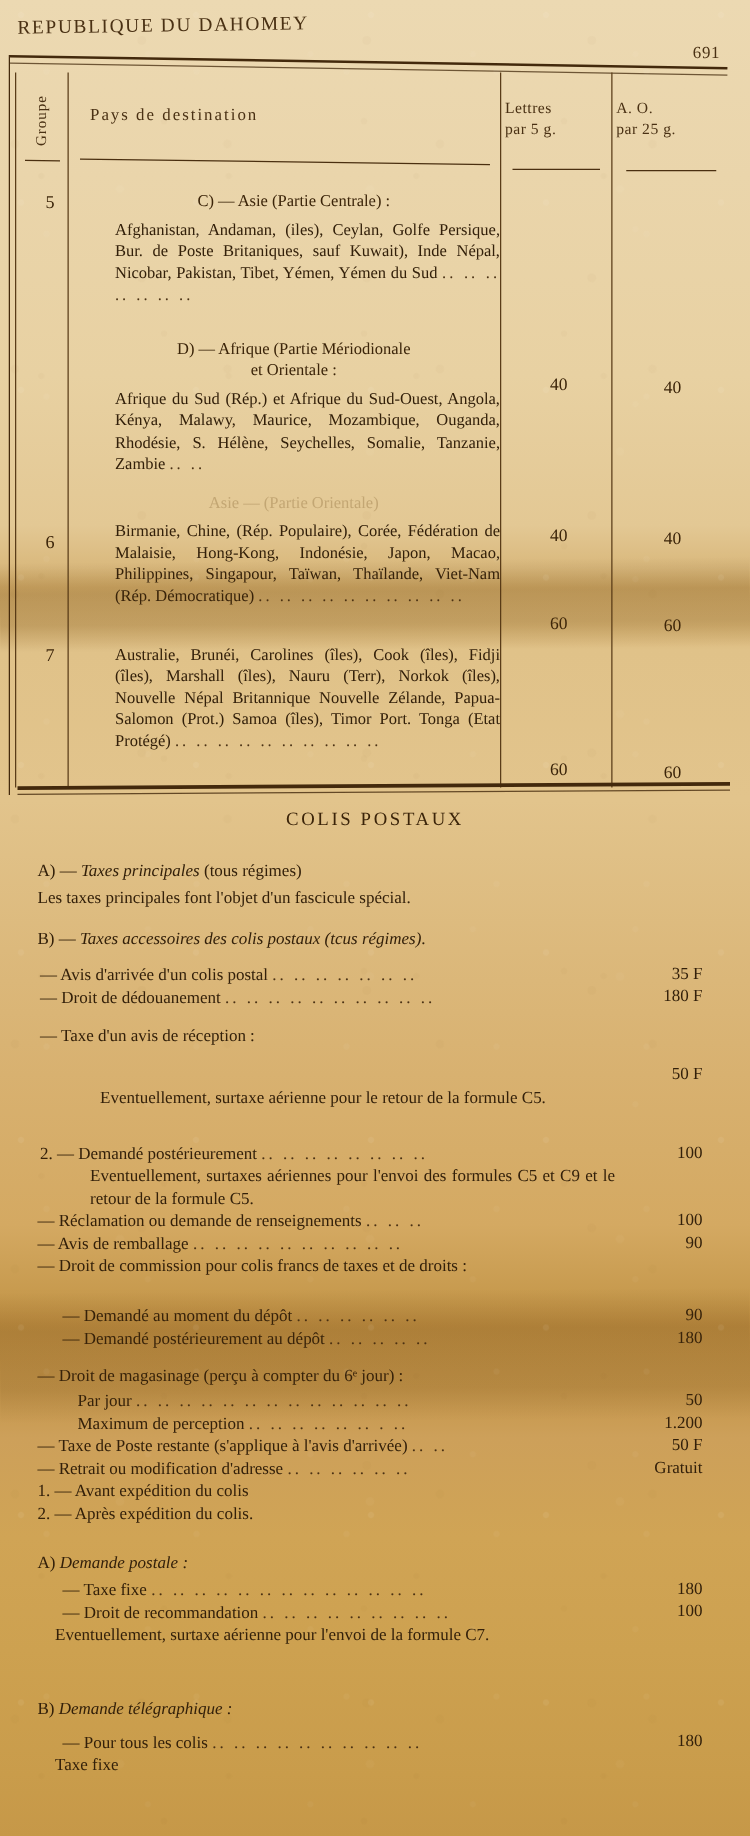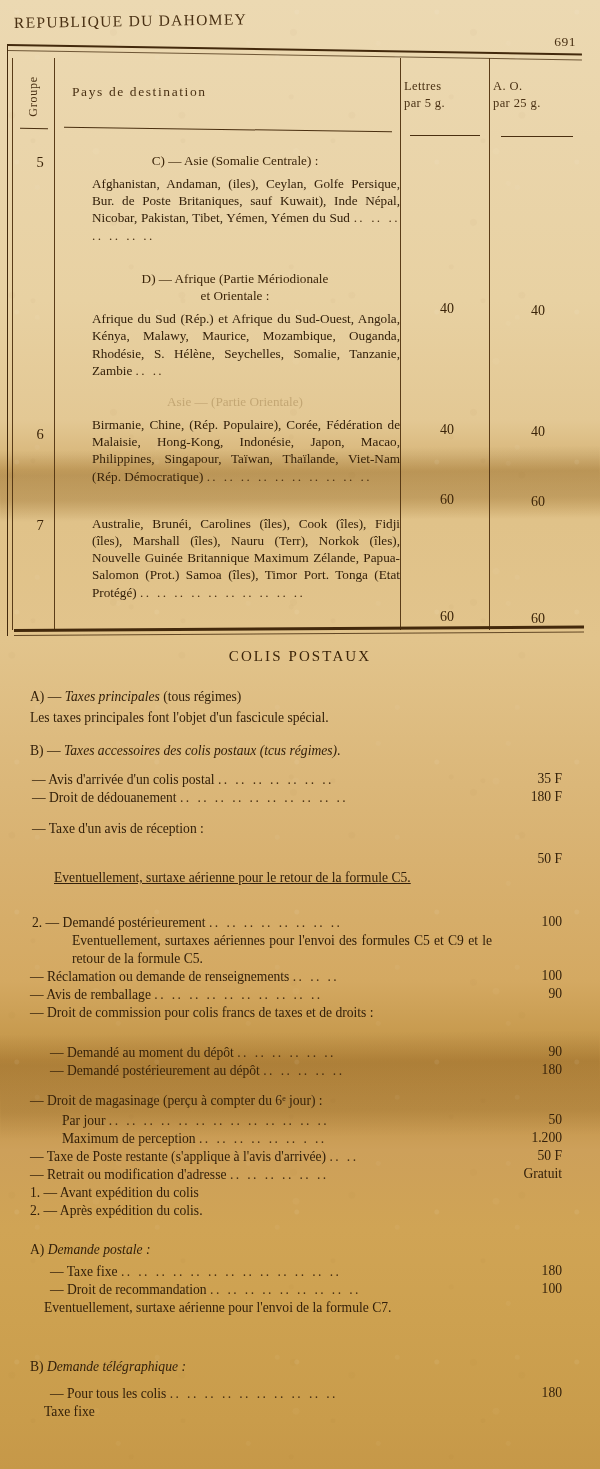--- a/index.html
+++ b/index.html
@@ -251,21 +251,21 @@
     </div>
 
     <div class="hsep" style="left:8px;   top:70px; width:28px;  transform:rotate(0.8deg);"></div>
     <div class="hsep" style="left:52px;  top:71px; width:328px; transform:rotate(0.8deg);"></div>
     <div class="hsep" style="left:398px; top:77px; width:70px;"></div>
     <div class="hsep" style="left:489px; top:78px; width:72px;"></div>
 
     <div class="grpnum" style="top:96px;">5</div>
     <div class="cellbody" style="top:94px;">
       <div class="subhead">
-        <span>C)  —  Asie (Somalie Centrale) :</span>
+        <span>C)  —  Asie (Partie Centrale) :</span>
       </div>
       <div class="lead">
         <span>Afghanistan, Andaman, (iles), Ceylan, Golfe Persique, Bur. de Poste Britaniques, sauf Kuwait), Inde Népal, Nicobar, Pakistan, Tibet, Yémen, Yémen du Sud</span>
         <span class="dots">.. .. .. .. .. .. ..</span>
       </div>
     </div>
     <div class="price p-lettres" style="top:243px;">40</div>
     <div class="price p-ao" style="top:245px;">40</div>
 
     <div class="cellbody" style="top:212px;">
@@ -290,21 +290,21 @@
         <span>Birmanie, Chine, (Rép. Populaire), Corée, Fédération de Malaisie, Hong-Kong, Indonésie, Japon, Macao, Philippines, Singapour, Taïwan, Thaïlande, Viet-Nam (Rép. Démocratique)</span>
         <span class="dots">.. .. .. .. .. .. .. .. .. ..</span>
       </div>
     </div>
     <div class="price p-lettres" style="top:434px;">60</div>
     <div class="price p-ao" style="top:436px;">60</div>
 
     <div class="grpnum" style="top:459px;">7</div>
     <div class="cellbody" style="top:457px;">
       <div class="lead">
-        <span>Australie, Brunéi, Carolines (îles), Cook (îles), Fidji (îles), Marshall (îles), Nauru (Terr), Norkok (îles), Nouvelle Guinée Britannique Maximum Zélande, Papua-Salomon (Prot.) Samoa (îles), Timor Port. Tonga (Etat Protégé)</span>
+        <span>Australie, Brunéi, Carolines (îles), Cook (îles), Fidji (îles), Marshall (îles), Nauru (Terr), Norkok (îles), Nouvelle Népal Britannique Nouvelle Zélande, Papua-Salomon (Prot.) Samoa (îles), Timor Port. Tonga (Etat Protégé)</span>
         <span class="dots">.. .. .. .. .. .. .. .. .. ..</span>
       </div>
     </div>
     <div class="price p-lettres" style="top:551px;">60</div>
     <div class="price p-ao" style="top:553px;">60</div>
 
   </div>
 
   <div class="rule" style="left:14px; top:629px; width:570px; height:3px; transform:rotate(-0.35deg);"></div>
   <div class="rule" style="left:14px; top:635px; width:570px; height:1.4px; transform:rotate(-0.35deg); opacity:.8;"></div>
@@ -331,21 +331,21 @@
 
     <div class="ln" style="left:32px; top:141px;">
       <span>—  Droit de dédouanement</span>
       <span class="dots">.. .. .. .. .. .. .. .. .. ..</span>
     </div>
     <div class="amt" style="left:492px; top:141px; width:70px;">180 F</div>
 
     <div class="ln" style="left:32px; top:172px;">—  Taxe d'un avis de réception :</div>
 
     <div class="amt" style="left:492px; top:203px; width:70px;">50 F</div>
-    <div class="ln wrap" style="left:54px; top:221px; width:400px; text-align:justify;text-decoration:underline;">Eventuellement, surtaxe aérienne pour le retour de la formule C5.</div>
+    <div class="ln wrap" style="left:80px; top:221px; width:400px; text-align:justify;">Eventuellement, surtaxe aérienne pour le retour de la formule C5.</div>
 
     <div class="ln" style="left:32px; top:266px;">
       <span>2.  —  Demandé postérieurement</span>
       <span class="dots">.. .. .. .. .. .. .. ..</span>
     </div>
     <div class="amt" style="left:492px; top:266px; width:70px;">100</div>
     <div class="ln wrap" style="left:72px; top:284px; width:420px; text-align:justify;">Eventuellement, surtaxes aériennes pour l'envoi des formules C5 et C9 et le retour de la formule C5.</div>
 
     <div class="ln" style="left:30px; top:320px;">
       <span>—  Réclamation ou demande de renseignements</span>

